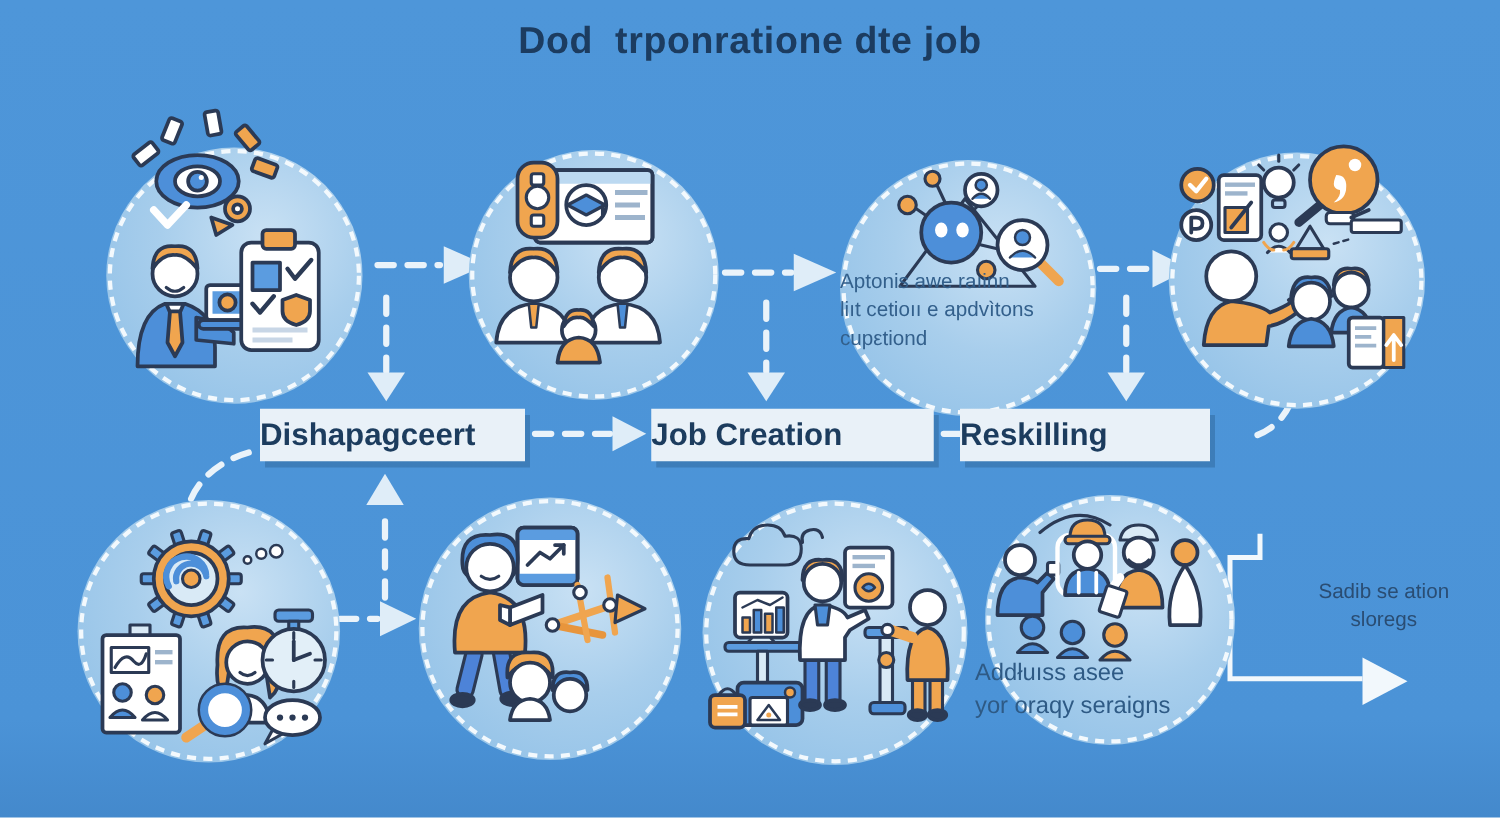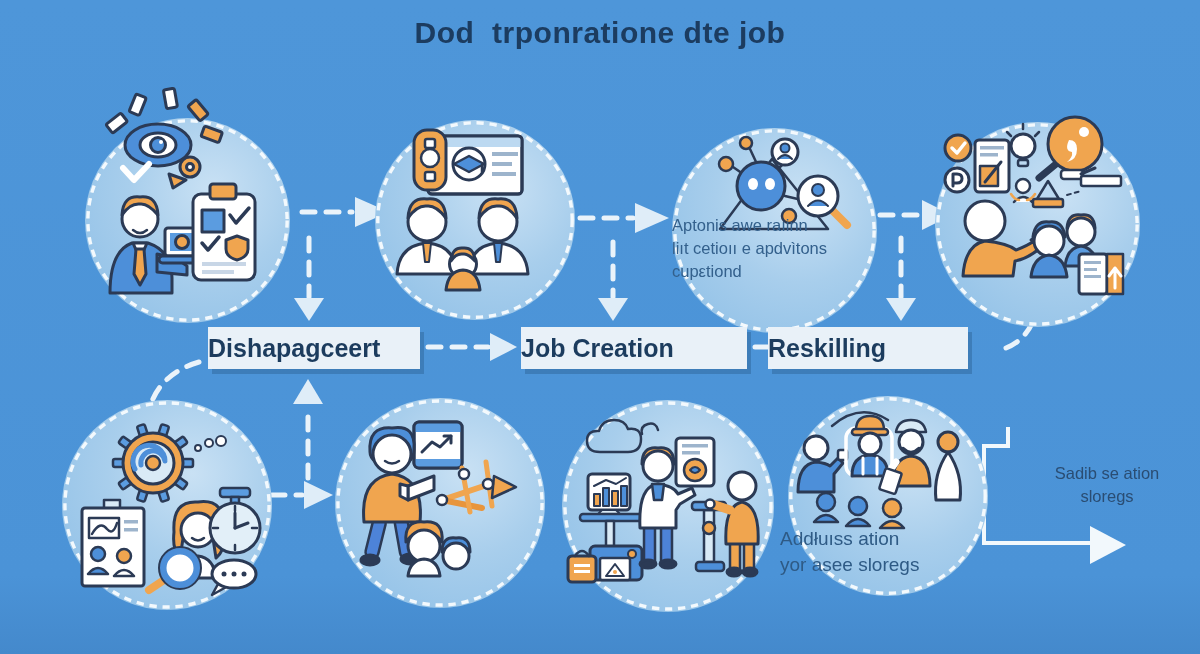--- a/index.html
+++ b/index.html
@@ -473,22 +473,22 @@
           <circle cx="38" cy="102" r="9" fill="#4D8FD9" stroke-width="2.5"></circle>
           <path d="M26,122 q12,-14 24,0 Z" fill="#4D8FD9" stroke-width="2.5"></path>
           <circle cx="70" cy="106" r="9" fill="#4D8FD9" stroke-width="2.5"></circle>
           <path d="M58,126 q12,-14 24,0 Z" fill="#4D8FD9" stroke-width="2.5"></path>
           <circle cx="104" cy="108" r="9" fill="#F0A54F" stroke-width="2.5"></circle>
           <path d="M92,128 q12,-14 24,0 Z" fill="#F0A54F" stroke-width="2.5"></path>
         </g>
       </g>
     </svg>
     <div class="cap cap-b4">
-      <div>Addłuıss ation</div>
-      <div>yor asee sloregs</div>
+      <div>Addłuıss asee</div>
+      <div>yor oraqy seraigns</div>
     </div>
   </div>
 
   <div class="side-note">
     <div>Sadib se ation</div>
     <div>sloregs</div>
   </div>
 
 </div>
 

